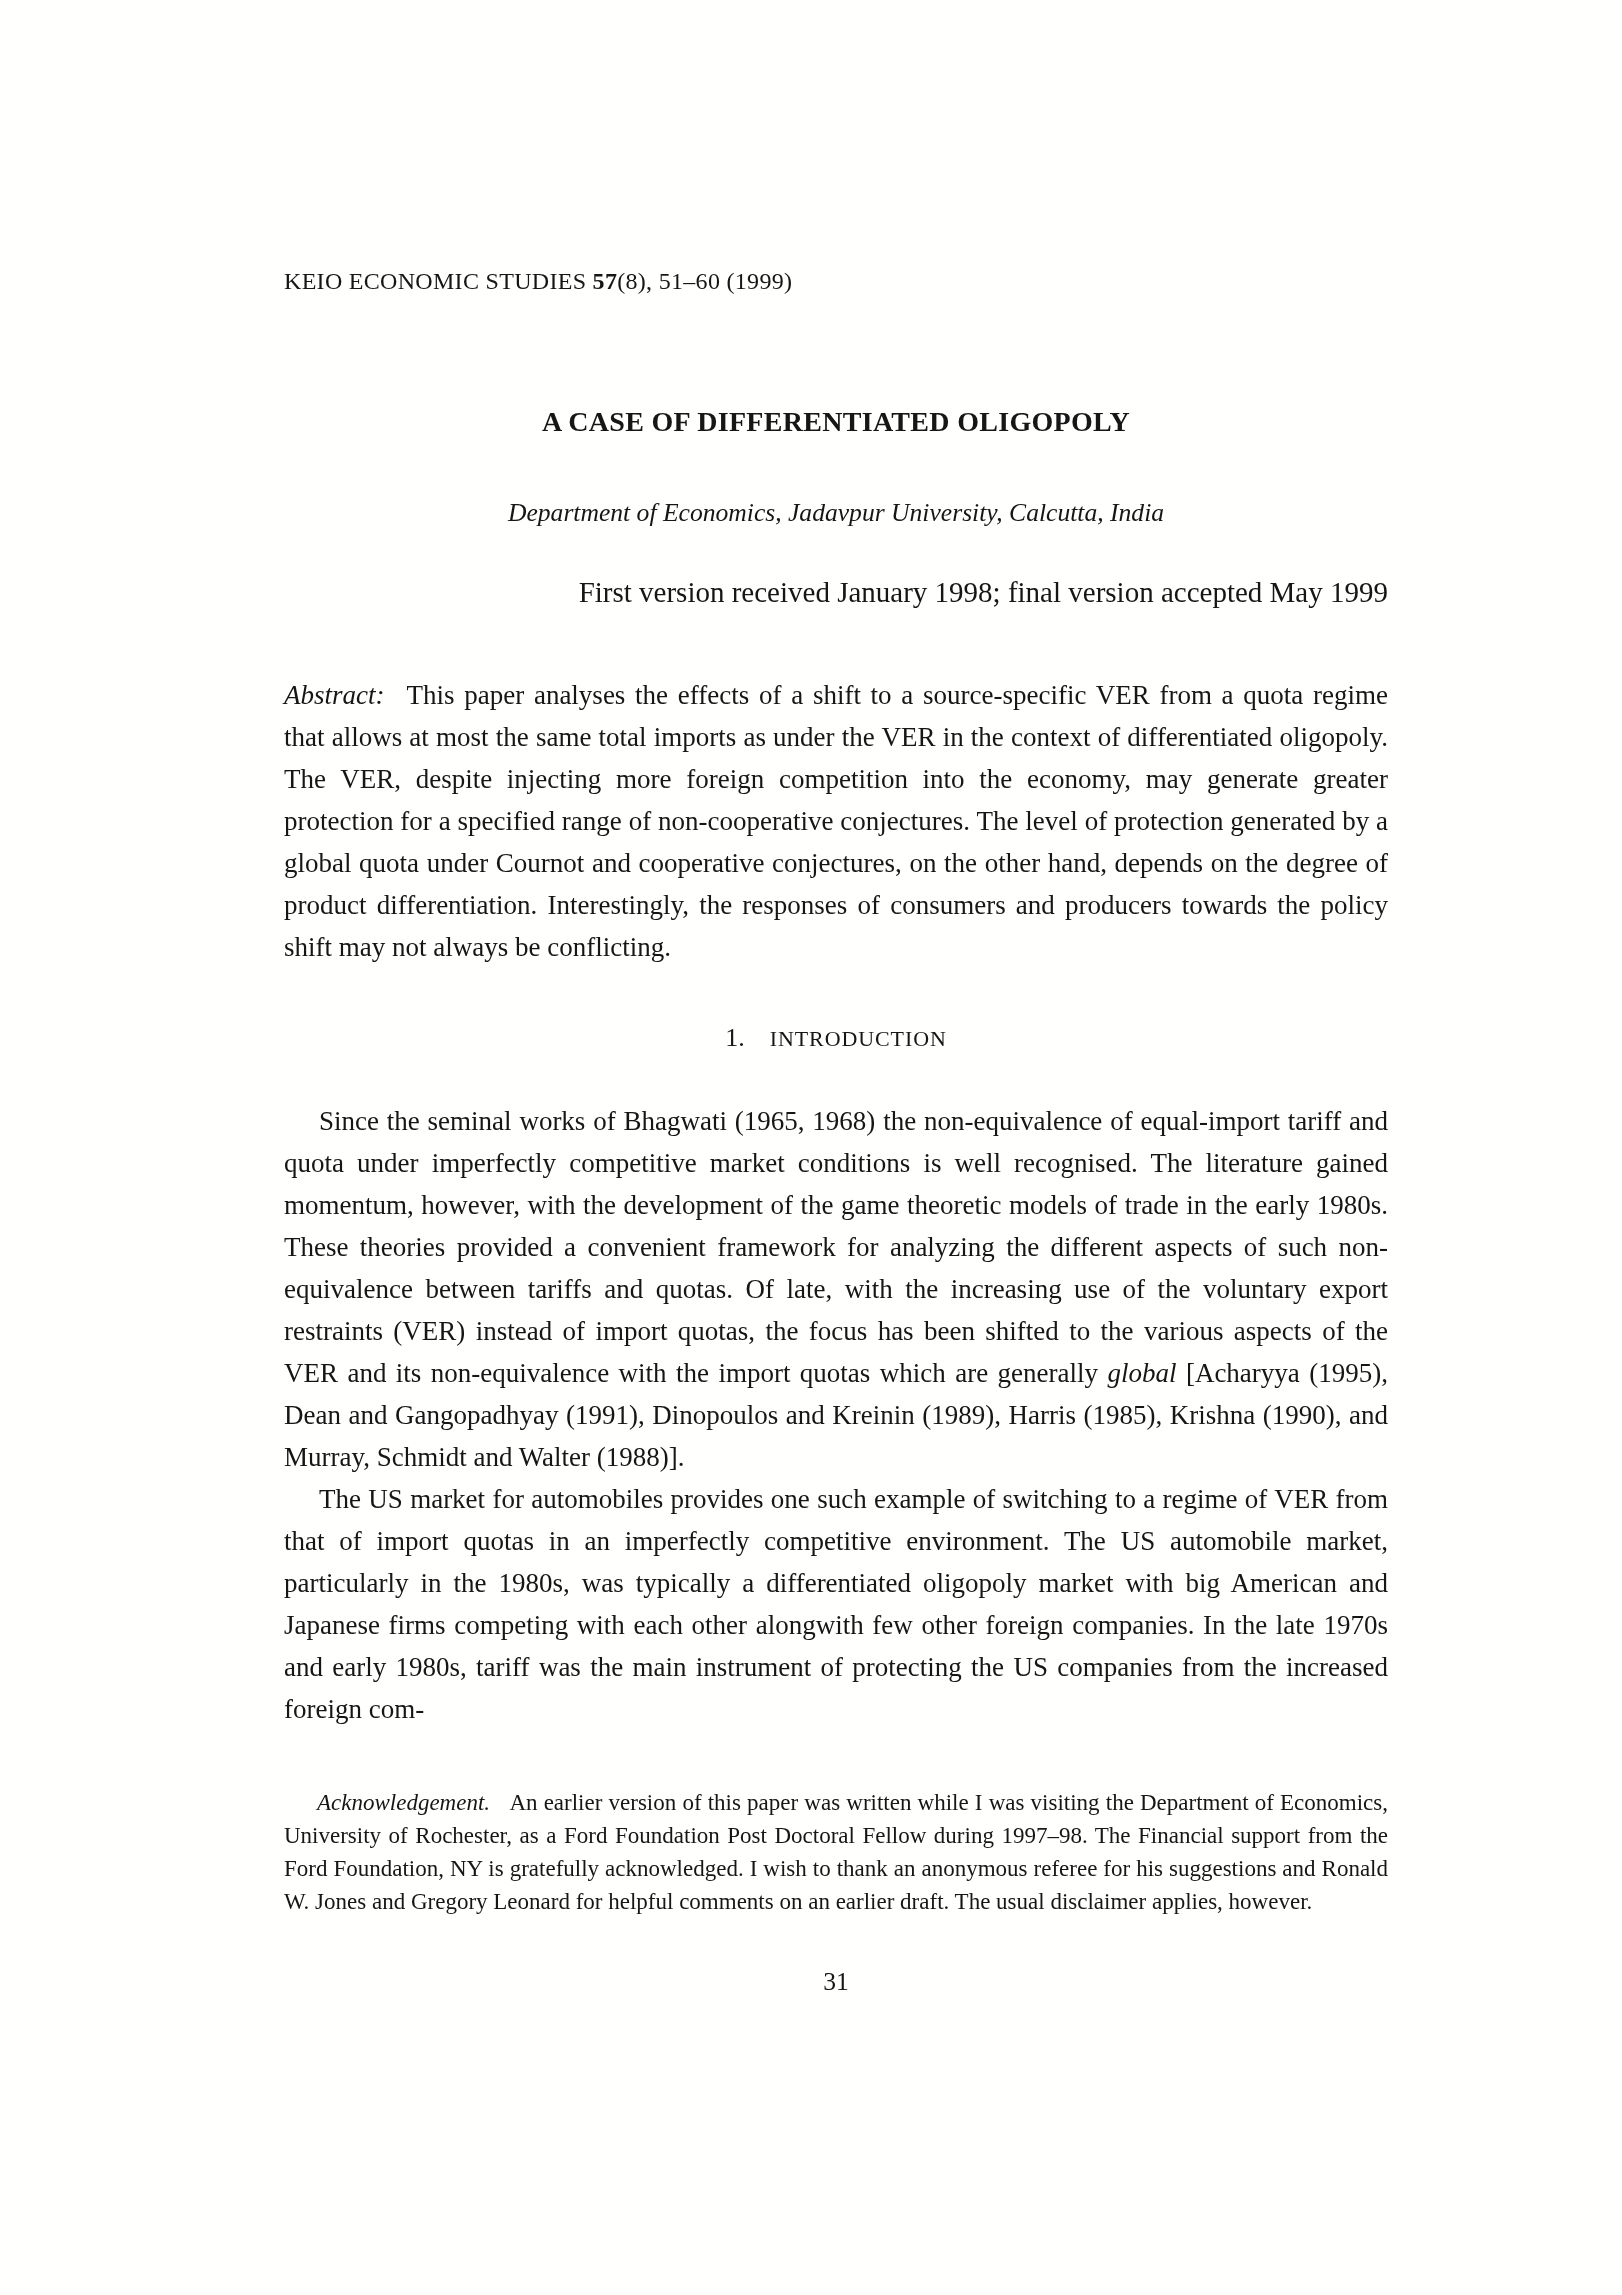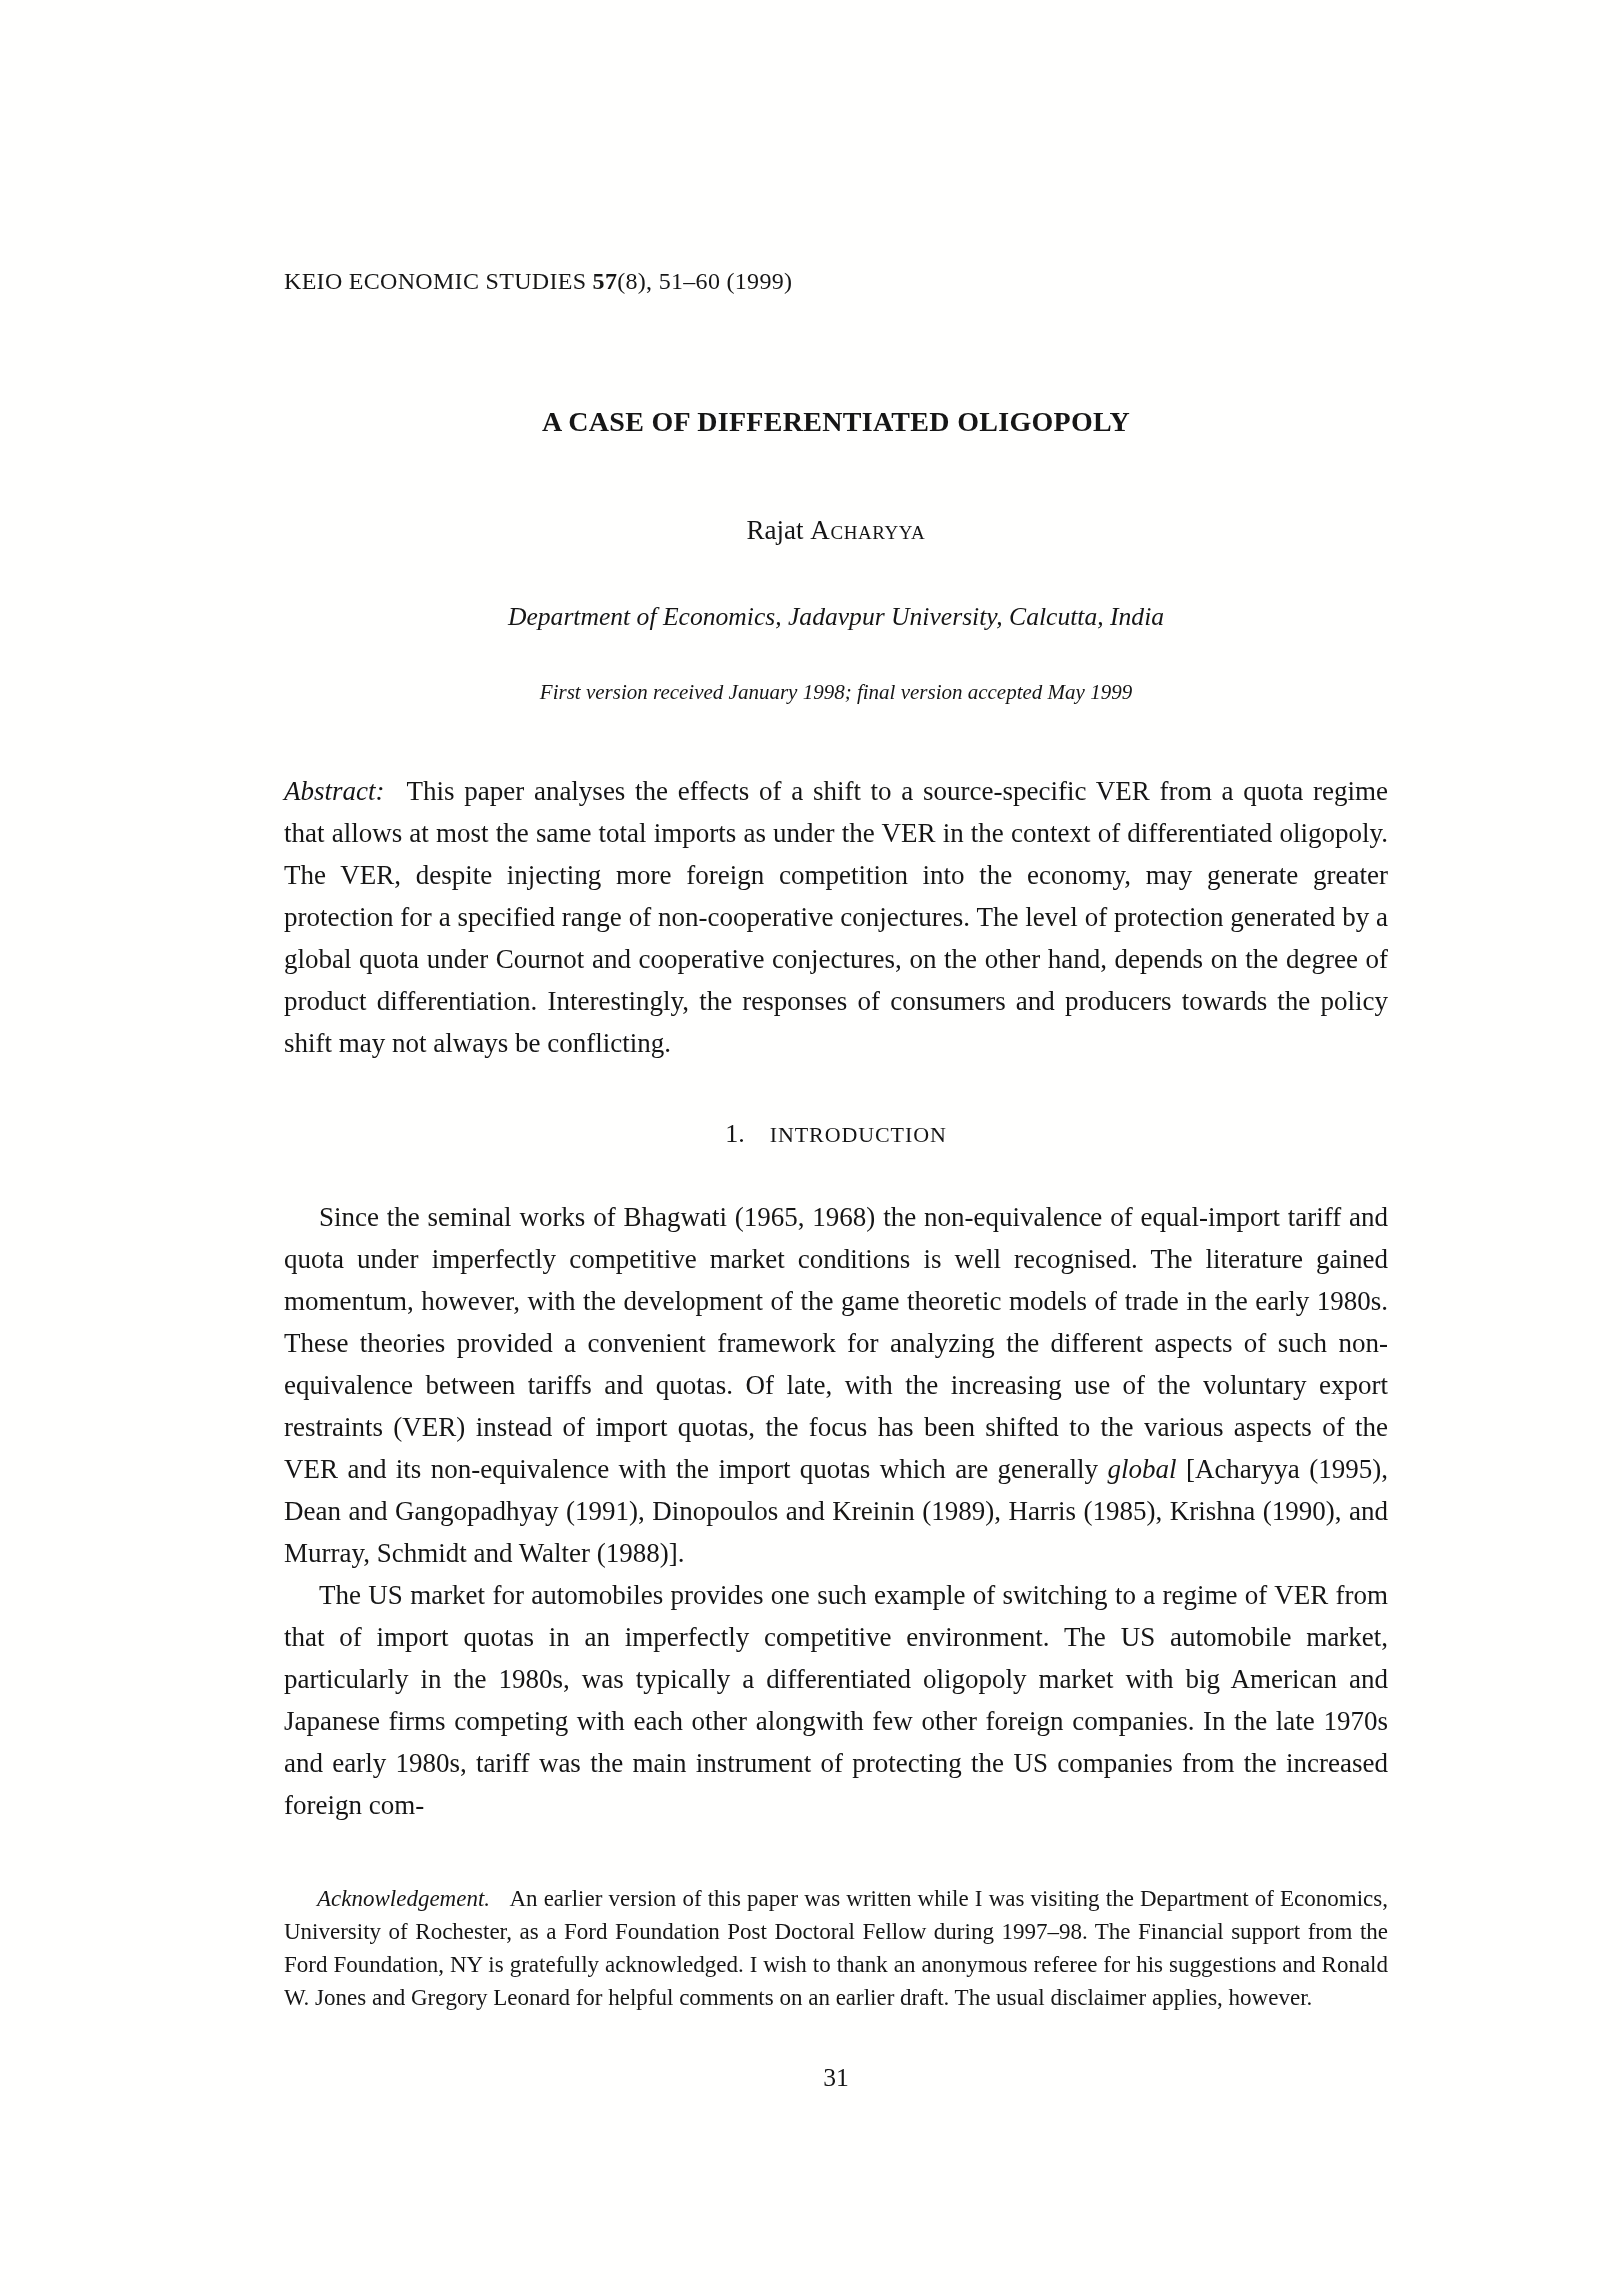--- a/index.html
+++ b/index.html
@@ -49,23 +49,22 @@
     letter-spacing: 0.6px;
   }
   .affiliation-line {
     margin-top: 56px;
     text-align: center;
     font-style: italic;
     font-size: 25.6px;
   }
   .received-line {
     margin-top: 48px;
-    text-align: center;
-    font-style: italic;
-    font-size: 21px;
+    text-align: right;
+    font-size: 29px;
   }
   .abstract-block {
     margin-top: 65px;
     font-size: 27px;
     line-height: 42px;
     text-align: justify;
   }
   .abstract-label {
     font-style: italic;
     margin-right: 22px;
@@ -118,23 +117,20 @@
 <div class="page">
 
   <div class="journal-header">
     <span>KEIO ECONOMIC STUDIES </span><span class="vol">57</span><span>(8), 51–60 (1999)</span>
   </div>
 
   <div class="title-block">
     <div>A CASE OF DIFFERENTIATED OLIGOPOLY</div>
   </div>
 
-  <div class="author-line">
-    <span>Rajat </span><span class="smallcaps">Acharyya</span>
-  </div>
 
   <div class="affiliation-line">Department of Economics, Jadavpur University, Calcutta, India</div>
 
   <div class="received-line">First version received January 1998; final version accepted May 1999</div>
 
   <div class="abstract-block">
     <span class="abstract-label">Abstract:</span><span>This paper analyses the effects of a shift to a source-specific VER from a quota regime that allows at most the same total imports as under the VER in the context of differentiated oligopoly. The VER, despite injecting more foreign competition into the economy, may generate greater protection for a specified range of non-cooperative conjectures. The level of protection generated by a global quota under Cournot and cooperative conjectures, on the other hand, depends on the degree of product differentiation. Interestingly, the responses of consumers and producers towards the policy shift may not always be conflicting.</span>
   </div>
 
   <div class="section-heading">

